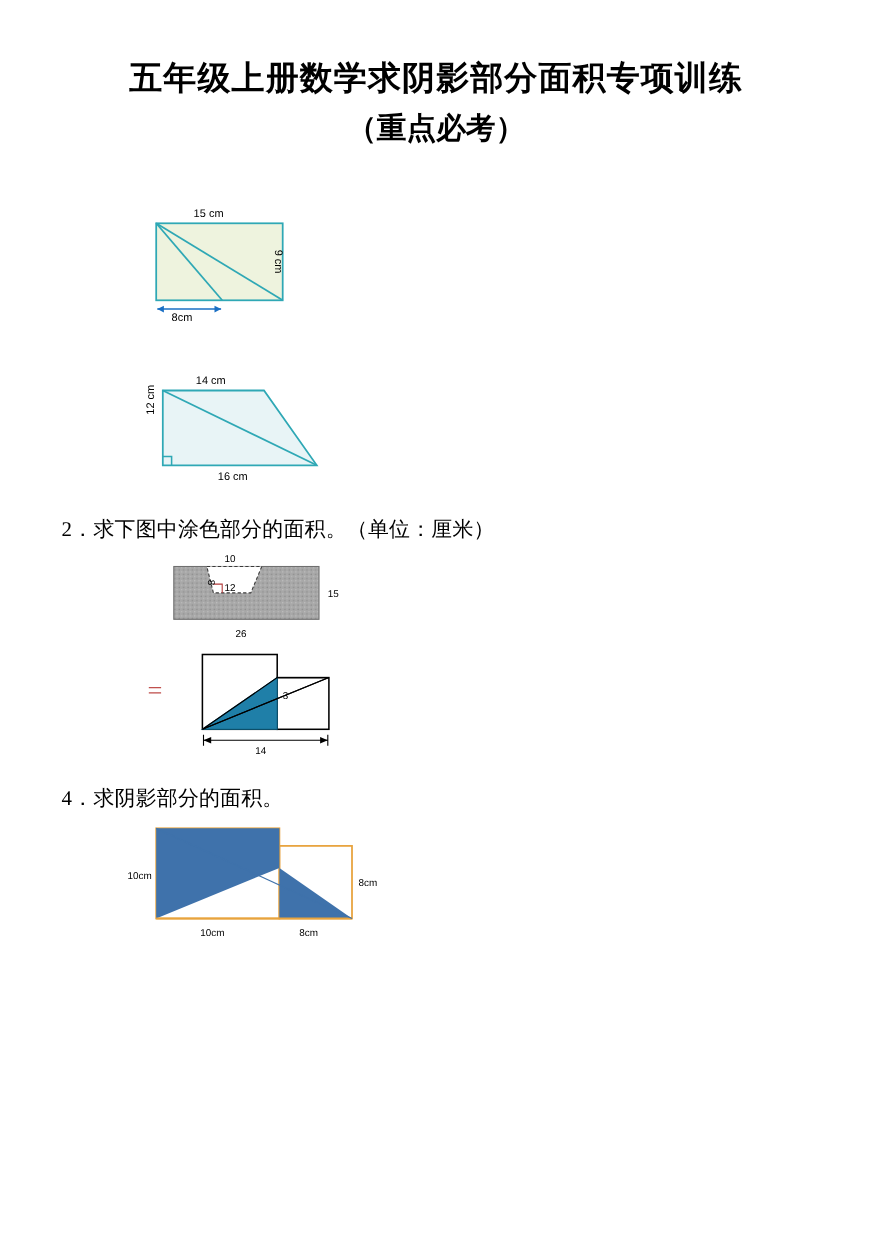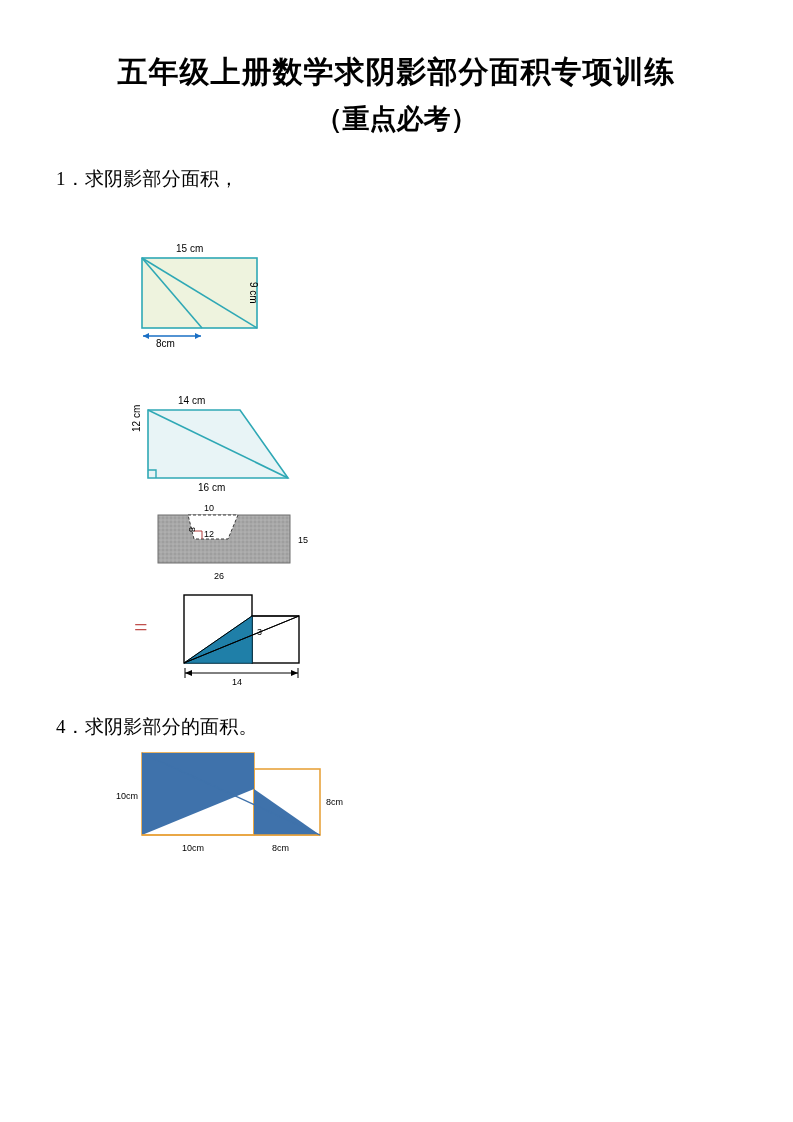--- a/index.html
+++ b/index.html
@@ -25,21 +25,21 @@
   .doc-title {
     font-family: "Liberation Sans", sans-serif;
     font-weight: bold;
     font-size: 30px;
     text-align: center;
     letter-spacing: 1px;
     padding-top: 52px;
     line-height: 1.35;
   }
   .doc-subtitle {
-    font-family: Liberation Serif, serif;
+    font-family: Liberation Mono, monospace;
     font-weight: bold;
     font-size: 27px;
     text-align: center;
     line-height: 1.5;
     margin-top: 6px;
   }
   .q {
     font-size: 19px;
     line-height: 1.5;
     margin-top: 26px;
@@ -70,23 +70,20 @@
   }
 </style>
 </head>
 <body>
 
 <div class="page">
 
   <div class="doc-title">五年级上册数学求阴影部分面积专项训练</div>
   <div class="doc-subtitle">（重点必考）</div>
 
-  <div class="q">
-    <span class="num">1．</span><span>求阴影部分面积，</span>
-  </div>
 
   <div class="figure-block ind-1">
     <svg width="220" height="110" viewBox="0 0 220 110">
 
       <rect x="42" y="20" width="115" height="70" fill="#eef3de" stroke="#2fa8b5" stroke-width="1.6"></rect>
 
       <line x1="42" y1="20" x2="157" y2="90" stroke="#2fa8b5" stroke-width="1.6"></line>
       <line x1="42" y1="20" x2="102" y2="90" stroke="#2fa8b5" stroke-width="1.6"></line>
 
       <text class="lbl" x="76" y="14">15 cm</text>
@@ -106,20 +103,23 @@
       <polygon points="48,18 140,18 188,86 48,86" fill="#e8f4f6" stroke="#2fa8b5" stroke-width="1.6"></polygon>
       <line x1="48" y1="18" x2="188" y2="86" stroke="#2fa8b5" stroke-width="1.6"></line>
 
       <polyline points="48,78 56,78 56,86" fill="none" stroke="#2fa8b5" stroke-width="1.4"></polyline>
       <text class="lbl" x="78" y="12">14 cm</text>
       <text class="lbl" x="40" y="40" transform="rotate(-90 40 40)">12 cm</text>
       <text class="lbl" x="98" y="99">16 cm</text>
     </svg>
   </div>
 
+  <div class="q">
+    <span class="num">2．</span><span>求下图中涂色部分的面积。（单位：厘米）</span>
+  </div>
 
   <div class="figure-block ind-2">
     <svg width="230" height="90" viewBox="0 0 230 90">
       <defs>
         <pattern id="grit" width="4" height="4" patternUnits="userSpaceOnUse">
           <rect width="4" height="4" fill="#a8a8a8"></rect>
           <circle cx="1" cy="1" r="0.7" fill="#8c8c8c"></circle>
           <circle cx="3" cy="3" r="0.6" fill="#c2c2c2"></circle>
         </pattern>
       </defs>

